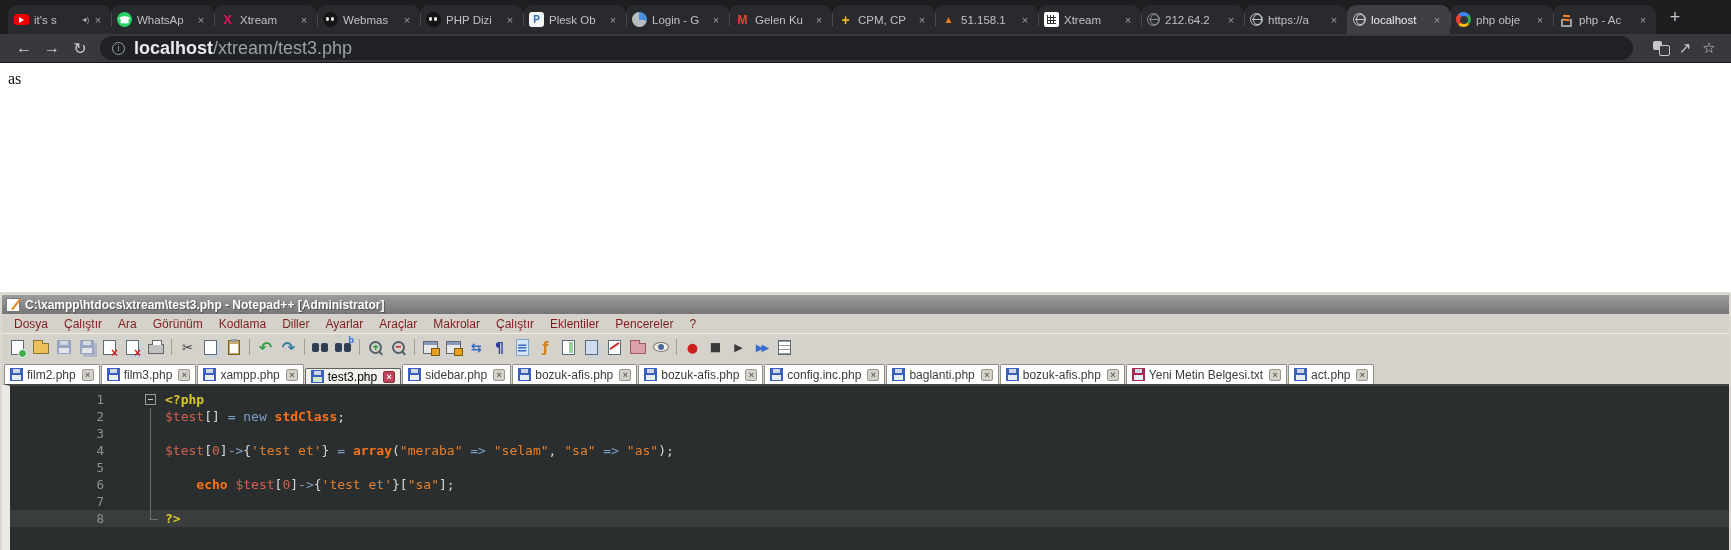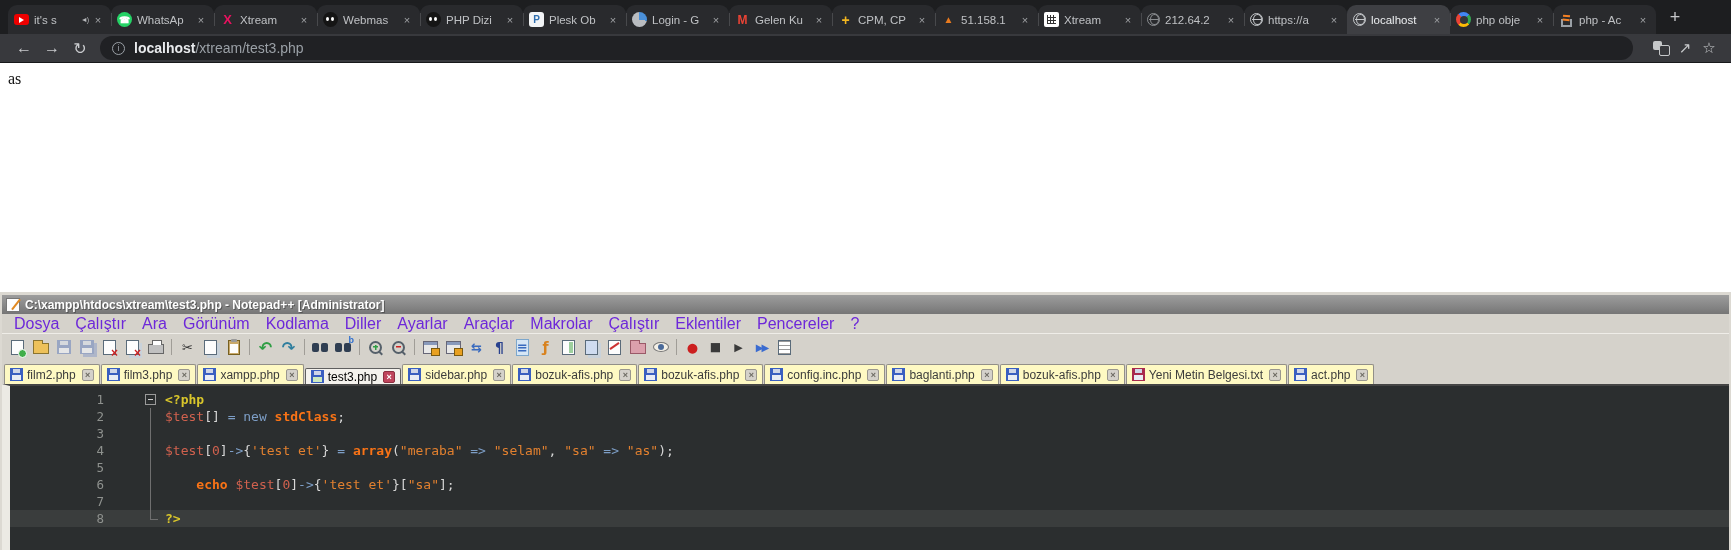--- a/index.html
+++ b/index.html
@@ -37,34 +37,34 @@
   .ic-globe.dim{border-color:#8a8d90}.ic-globe.dim::before{background:#8a8d90}.ic-globe.dim::after{border-color:#8a8d90}
   .ic-google{background:conic-gradient(from -45deg,#4285f4 0 90deg,#34a853 90deg 180deg,#fbbc05 180deg 270deg,#ea4335 270deg 360deg);border-radius:50%}
   .ic-google::after{content:'';position:absolute;inset:3.5px;background:#343538;border-radius:50%}
   .ic-so::before{content:'';position:absolute;left:2px;right:2px;bottom:0;height:6px;border:2px solid #9aa0a6;border-top:none}
   .ic-so::after{content:'';position:absolute;left:4px;right:4px;top:3px;height:2px;background:#f48024;box-shadow:0 4px 0 #f48024;transform:rotate(6deg)}
 
   .btoolbar{height:29px;background:#38393d;display:flex;align-items:center;padding:0 10px;border-bottom:1px solid #17181a}
   .navic{width:28px;text-align:center;color:#c9cbce;font-size:16px;flex:none}
   .addr{height:24px;background:#202124;border-radius:12px;display:flex;align-items:center;padding:0 12px;margin:0 16px 0 6px;flex:1}
   .info-ic{width:13px;height:13px;border:1px solid #9aa0a6;border-radius:50%;color:#9aa0a6;font-size:9px;display:flex;align-items:center;justify-content:center;margin-right:9px;flex:none}
-  .url{font-size:14px;color:#9aa0a6;font-weight:400}
+  .url{font-size:18px;color:#9aa0a6;font-weight:400}
   .url b{color:#e8eaed;font-weight:700}
   .ric{width:24px;text-align:center;color:#c6c8ca;font-size:15px;flex:none;position:relative;height:20px;display:flex;align-items:center;justify-content:center}
   .translate-ic::before{content:'';position:absolute;left:4px;top:3px;width:9px;height:9px;background:#c6c8ca;border-radius:2px}
   .translate-ic::after{content:'';position:absolute;right:3px;bottom:2px;width:9px;height:9px;border:1.5px solid #c6c8ca;border-radius:2px;background:#38393d}
 
   .page{height:229px;background:#fff;padding:7px 0 0 8px;font:16px "Liberation Serif",serif;color:#111}
 
   
   .npp{height:258px;background:#d5d2cb;border-top:3px solid #dcd9d2;border-left:2px solid #dcd9d2;border-right:2px solid #dcd9d2}
   .npp-title{height:19px;background:linear-gradient(#9d9d9d,#767676);display:flex;align-items:center;padding:0 4px;color:#fff;font-weight:700;font-size:12px;text-shadow:1px 1px 0 #555}
   .npp-ico{width:14px;height:14px;background:#fdfdfd;border:1px solid #777;position:relative;margin-right:5px;flex:none}
   .npp-ico::after{content:'';position:absolute;width:2px;height:13px;background:#e08820;transform:rotate(38deg);left:8px;top:-1px}
-  .npp-menu{height:19px;display:flex;align-items:center;font-size:16px;color:#6d28d9;padding-left:4px}
+  .npp-menu{height:19px;display:flex;align-items:center;font-size:12px;color:#7f1d1d;padding-left:4px}
   .mitem{padding:1px 8px}
   .npp-toolbar{height:27px;display:flex;align-items:center;padding:0 5px;border-top:1px solid #efede8;gap:2px}
   .tico{width:21px;height:20px;display:flex;align-items:center;justify-content:center;flex:none;position:relative}
   .tsep{width:1px;height:16px;background:#a09d97;margin:0 3px;flex:none}
   .tdoc{width:13px;height:15px;background:#fdfdfd;border:1px solid #5a6b7a;position:relative}
   .tdoc.multi{box-shadow:3px 3px 0 #c9d2da}
   .tnew::after{content:'';position:absolute;right:-4px;bottom:-4px;width:7px;height:7px;border-radius:50%;background:#3fae49;border:1px solid #fff}
   .tclose2::after{content:'×';position:absolute;right:-3px;bottom:-6px;color:#cc2222;font:700 12px "Liberation Sans",sans-serif}
   .tfolder{width:16px;height:11px;background:#edc15a;border:1px solid #8a7430;position:relative;margin-top:3px}
   .tfolder::before{content:'';position:absolute;top:-4px;left:-1px;width:8px;height:3px;background:#edc15a;border:1px solid #8a7430;border-bottom:none}
@@ -99,21 +99,21 @@
   .twin::before{content:'';position:absolute;top:0;left:0;right:0;height:3px;background:#8899bb}
   .twin::after{content:'';position:absolute;right:-3px;bottom:-3px;width:7px;height:6px;background:#e8a020;border:1px solid #7a5a10}
   .teye{width:16px;height:10px;border:1px solid #777;border-radius:50%;background:#f4f0e6;position:relative}
   .teye::after{content:'';position:absolute;left:50%;top:50%;width:6px;height:6px;margin:-3px;background:#4a6a9a;border-radius:50%}
   .tmap::after{content:'';position:absolute;right:1px;top:1px;bottom:1px;width:4px;background:#9ecf9e}
   .tdoc.blue{background:#cfdcf0}
   .tpen::after{content:'';position:absolute;left:0;top:4px;width:11px;height:2px;background:#cc3333;transform:rotate(-35deg)}
   .tgrid{background:repeating-linear-gradient(0deg,#999 0 1px,#fff 1px 4px)}
 
   .npp-tabbar{height:24px;display:flex;align-items:flex-end;padding:0 2px;position:relative}
-  .ftab{height:20px;display:flex;align-items:center;padding:0 5px;background:#fef9c3;border:1px solid #928f88;border-bottom:none;
+  .ftab{height:20px;display:flex;align-items:center;padding:0 5px;background:#ffffff;border:1px solid #928f88;border-bottom:none;
         margin-right:1px;font-size:12px;color:#3c3c3c;border-radius:2px 2px 0 0;flex:none;white-space:nowrap}
   .ftab.active{background:#f4f2ed;color:#000;height:16px;border-color:#5f5f5f;font-weight:400}
   .floppy{width:13px;height:13px;background:#3a5fc0;position:relative;margin-right:4px;flex:none}
   .floppy::before{content:'';position:absolute;top:1px;left:3px;right:3px;height:4px;background:#cfd6e8}
   .floppy::after{content:'';position:absolute;bottom:1px;left:2px;right:2px;height:5px;background:#e8ecf4}
   .ftab.modified .floppy{background:#a82a4e}
   .ftab.active .floppy::after{background:#cdeac0}
   .fclose{width:12px;height:12px;background:#d4d1ca;border:1px solid #9a978f;margin-left:6px;font:700 9px/10px "Liberation Sans",sans-serif;text-align:center;color:#6a6860;border-radius:2px;flex:none}
   .ftab.active .fclose{background:#c0455c;color:#fff;border-color:#8c2f40}
 

